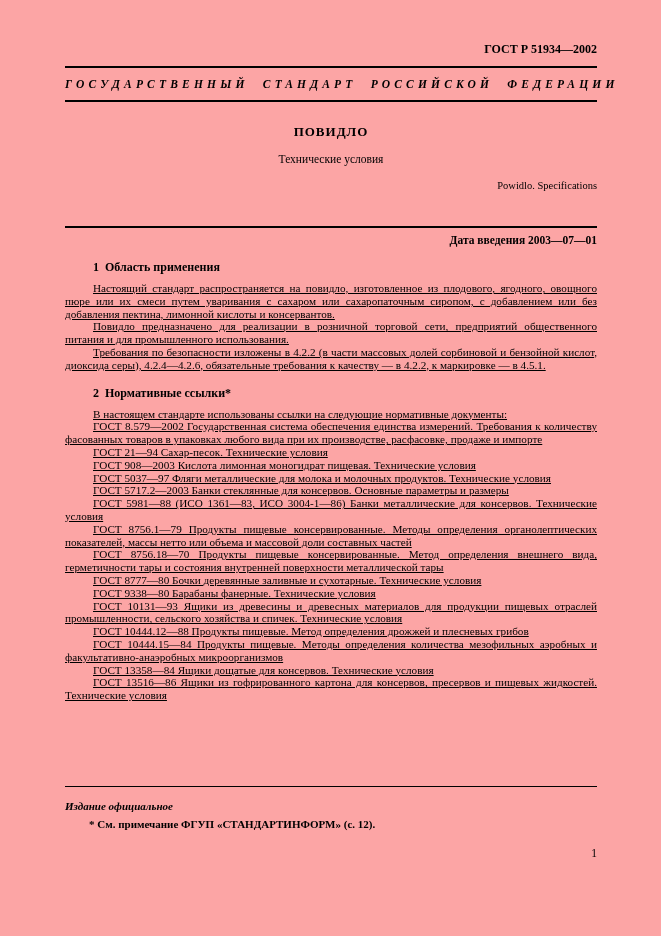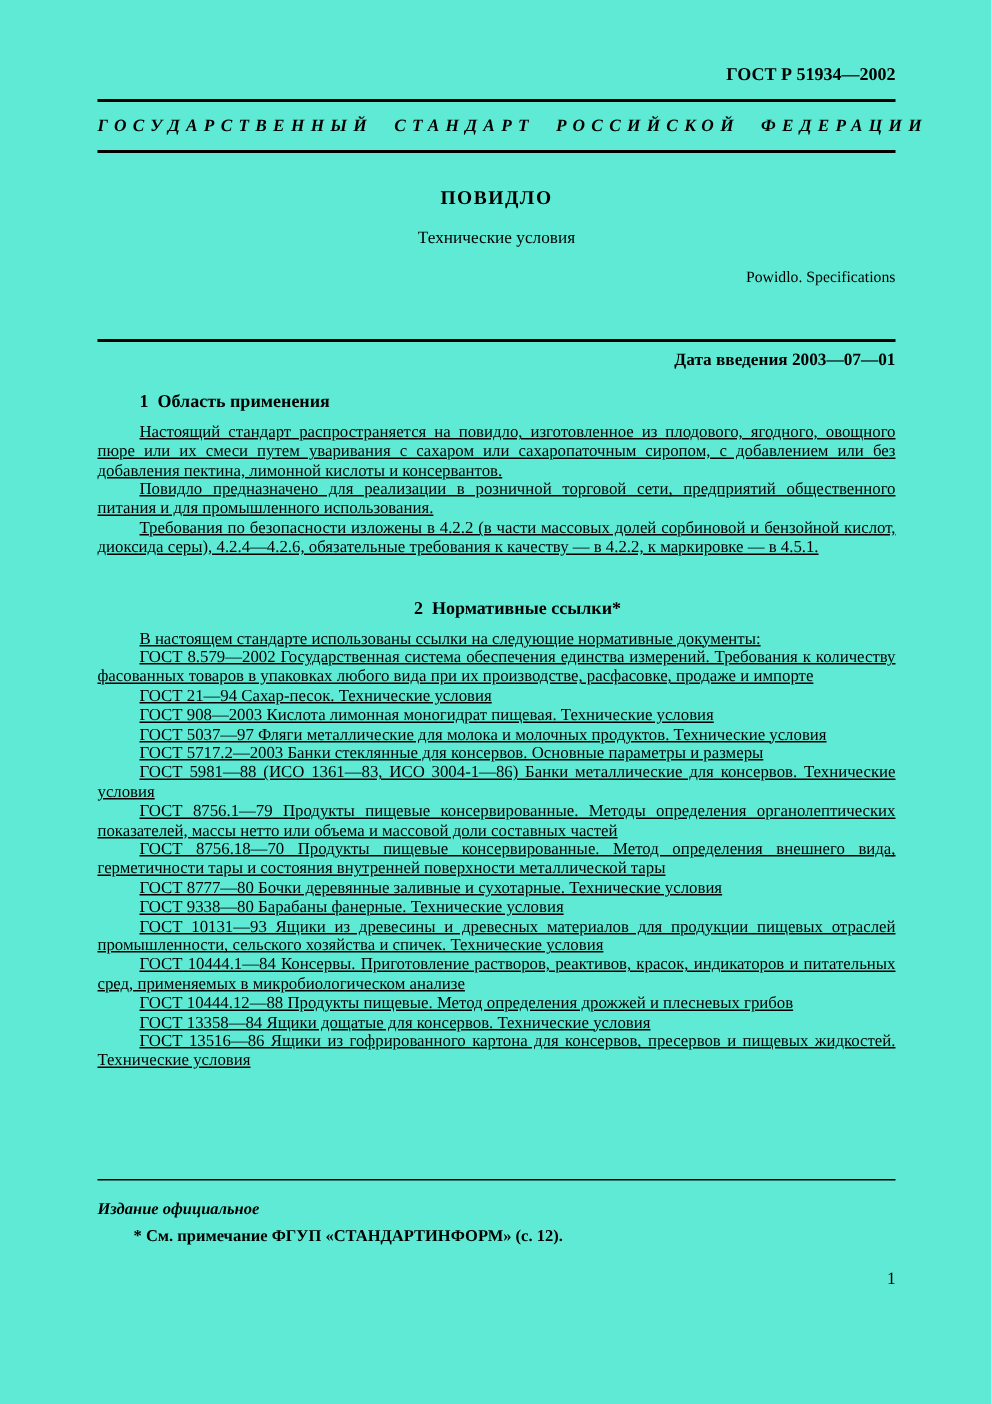--- a/index.html
+++ b/index.html
@@ -5,21 +5,21 @@
   * { margin:0; padding:0; box-sizing:border-box; }
   html, body { background:#ffffff; }
   body {
     width:661px; height:936px; position:relative;
     font-family:"Liberation Serif", serif; color:#000;
     overflow:hidden;
   }
   .page {
     position:absolute; inset:0;
     padding:42px 64px 0 65px;
-    background:#5eead4;
+    background:#fca5a5;
   }
   .doc-code {
     text-align:right; font-weight:700; font-size:12px; line-height:14px;
   }
   .rule { background:#000; }
   .rule-1 { margin-top:10px; height:2px; }
   .banner {
     margin-top:9px; text-align:center; font-weight:700; font-size:11.5px;
     line-height:14px; letter-spacing:4.2px; word-spacing:7px; white-space:nowrap;font-style:italic;
   }
@@ -35,21 +35,21 @@
     margin-top:13px; text-align:right; font-size:10.5px; line-height:13px;
   }
   .rule-3 { margin-top:34px; height:2px; }
   .effective-date {
     margin-top:5px; text-align:right; font-weight:700; font-size:11.5px; line-height:14px;
   }
   .section-heading {
     margin:13px 0 7px 28px; font-weight:700; font-size:12px; line-height:15px;
     white-space:pre-wrap;
   }
-  .section-heading.refs { margin-top:26px;text-align:center; }
+  .section-heading.refs { margin-top:14px; }
   p.body {
     font-size:11.2px; line-height:12.8px; text-align:justify; text-indent:28px;text-decoration:underline;
   }
   .footer { position:absolute; left:65px; right:64px; top:786px; }
   .footer-rule { height:1px; background:#000; }
   .edition-note {
     margin-top:13px; font-weight:700; font-style:italic; font-size:11px; line-height:13px;
   }
   .footnote {
     margin-top:5px; font-size:11px; line-height:12.5px; text-indent:24px;font-weight:bold;
@@ -86,22 +86,22 @@
   <p class="body">ГОСТ 21—94 Сахар-песок. Технические условия</p>
   <p class="body">ГОСТ 908—2003 Кислота лимонная моногидрат пищевая. Технические условия</p>
   <p class="body">ГОСТ 5037—97 Фляги металлические для молока и молочных продуктов. Технические условия</p>
   <p class="body">ГОСТ 5717.2—2003 Банки стеклянные для консервов. Основные параметры и размеры</p>
   <p class="body">ГОСТ 5981—88 (ИСО 1361—83, ИСО 3004-1—86) Банки металлические для консервов. Технические условия</p>
   <p class="body">ГОСТ 8756.1—79 Продукты пищевые консервированные. Методы определения органолептических показателей, массы нетто или объема и массовой доли составных частей</p>
   <p class="body">ГОСТ 8756.18—70 Продукты пищевые консервированные. Метод определения внешнего вида, герметичности тары и состояния внутренней поверхности металлической тары</p>
   <p class="body">ГОСТ 8777—80 Бочки деревянные заливные и сухотарные. Технические условия</p>
   <p class="body">ГОСТ 9338—80 Барабаны фанерные. Технические условия</p>
   <p class="body">ГОСТ 10131—93 Ящики из древесины и древесных материалов для продукции пищевых отраслей промышленности, сельского хозяйства и спичек. Технические условия</p>
-  <p class="body">ГОСТ 10444.1—84 Консервы. Приготовление растворов, реактивов, красок, индикаторов и питательных сред, применяемых в микробиологическом анализе</p>
   <p class="body">ГОСТ 10444.12—88 Продукты пищевые. Метод определения дрожжей и плесневых грибов</p>
+  <p class="body">ГОСТ 10444.15—84 Продукты пищевые. Методы определения количества мезофильных аэробных и факультативно-анаэробных микроорганизмов</p>
   <p class="body">ГОСТ 13358—84 Ящики дощатые для консервов. Технические условия</p>
   <p class="body">ГОСТ 13516—86 Ящики из гофрированного картона для консервов, пресервов и пищевых жидкостей. Технические условия</p>
 
   <div class="footer">
     <div class="footer-rule"></div>
     <div class="edition-note">Издание официальное</div>
     <div class="footnote">*  См. примечание ФГУП «СТАНДАРТИНФОРМ» (с. 12).</div>
     <div class="page-number">1</div>
   </div>
 

